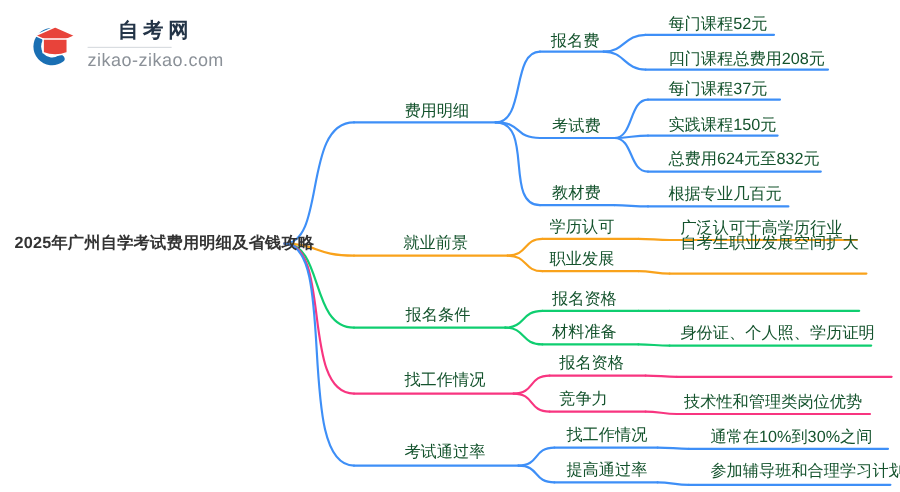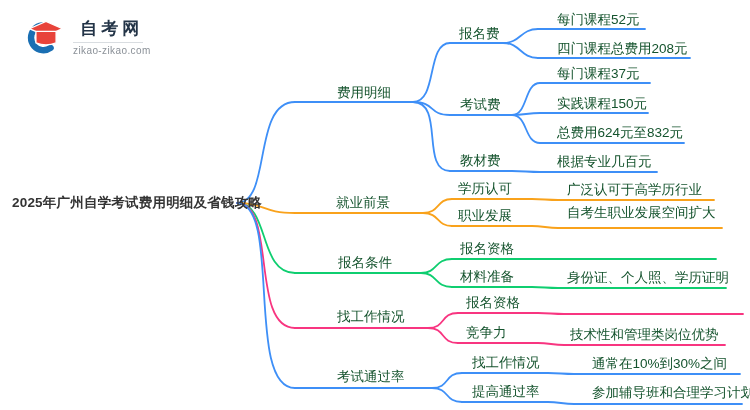--- a/index.html
+++ b/index.html
@@ -14,21 +14,21 @@
     cursor:pointer;
   }
   .root-node{
     font-size:13.5px;font-weight:600;color:#333333;line-height:18px;letter-spacing:0.2px;
   }
   .logo{position:absolute;left:24px;top:14px;display:flex;align-items:center;cursor:pointer;}
   .logo-icon{width:44px;height:44px;}
   .logo-text{margin-left:5px;}
   .site-name{font-size:17px;font-weight:700;color:#233447;letter-spacing:4px;text-align:center;}
   .logo-rule{height:1px;background:#d9dde1;margin:2px 0 2px 0;width:70px;}
-  .site-url{font-size:10px;color:#8b9198;letter-spacing:0.4px;text-align:center;}
+  .site-url{font-size:15px;color:#8b9198;letter-spacing:0.4px;text-align:center;}
 </style>
 </head>
 <body>
 
 <div class="stage">
 
   <svg class="links" width="750" height="410" viewBox="0 0 750 410">
 
     <g fill="none" stroke-width="1.8" stroke-linecap="round" stroke="#3E8FF7">
       <path d="M237,203 C272,203 252,102 295,102"></path>
@@ -129,21 +129,21 @@
   <div class="node" style="left:557px;top:65px">每门课程37元</div>
   <div class="node" style="left:557px;top:95px">实践课程150元</div>
   <div class="node" style="left:557px;top:124px">总费用624元至832元</div>
   <div class="node" style="left:460px;top:152px">教材费</div>
   <div class="node" style="left:557px;top:153px">根据专业几百元</div>
 
   <div class="node" style="left:336px;top:194px">就业前景</div>
   <div class="node" style="left:458px;top:180px">学历认可</div>
   <div class="node" style="left:567px;top:181px">广泛认可于高学历行业</div>
   <div class="node" style="left:458px;top:207px">职业发展</div>
-  <div class="node" style="left:567px;top:204px">自考生职业发展空间扩大</div>
+  <div class="node" style="left:567px;top:194px">自考生职业发展空间扩大</div>
 
   <div class="node" style="left:338px;top:254px">报名条件</div>
   <div class="node" style="left:460px;top:240px">报名资格</div>
   <div class="node" style="left:460px;top:268px">材料准备</div>
   <div class="node" style="left:567px;top:269px">身份证、个人照、学历证明</div>
 
   <div class="node" style="left:337px;top:308px">找工作情况</div>
   <div class="node" style="left:466px;top:294px">报名资格</div>
   <div class="node" style="left:466px;top:324px">竞争力</div>
   <div class="node" style="left:570px;top:326px">技术性和管理类岗位优势</div>

